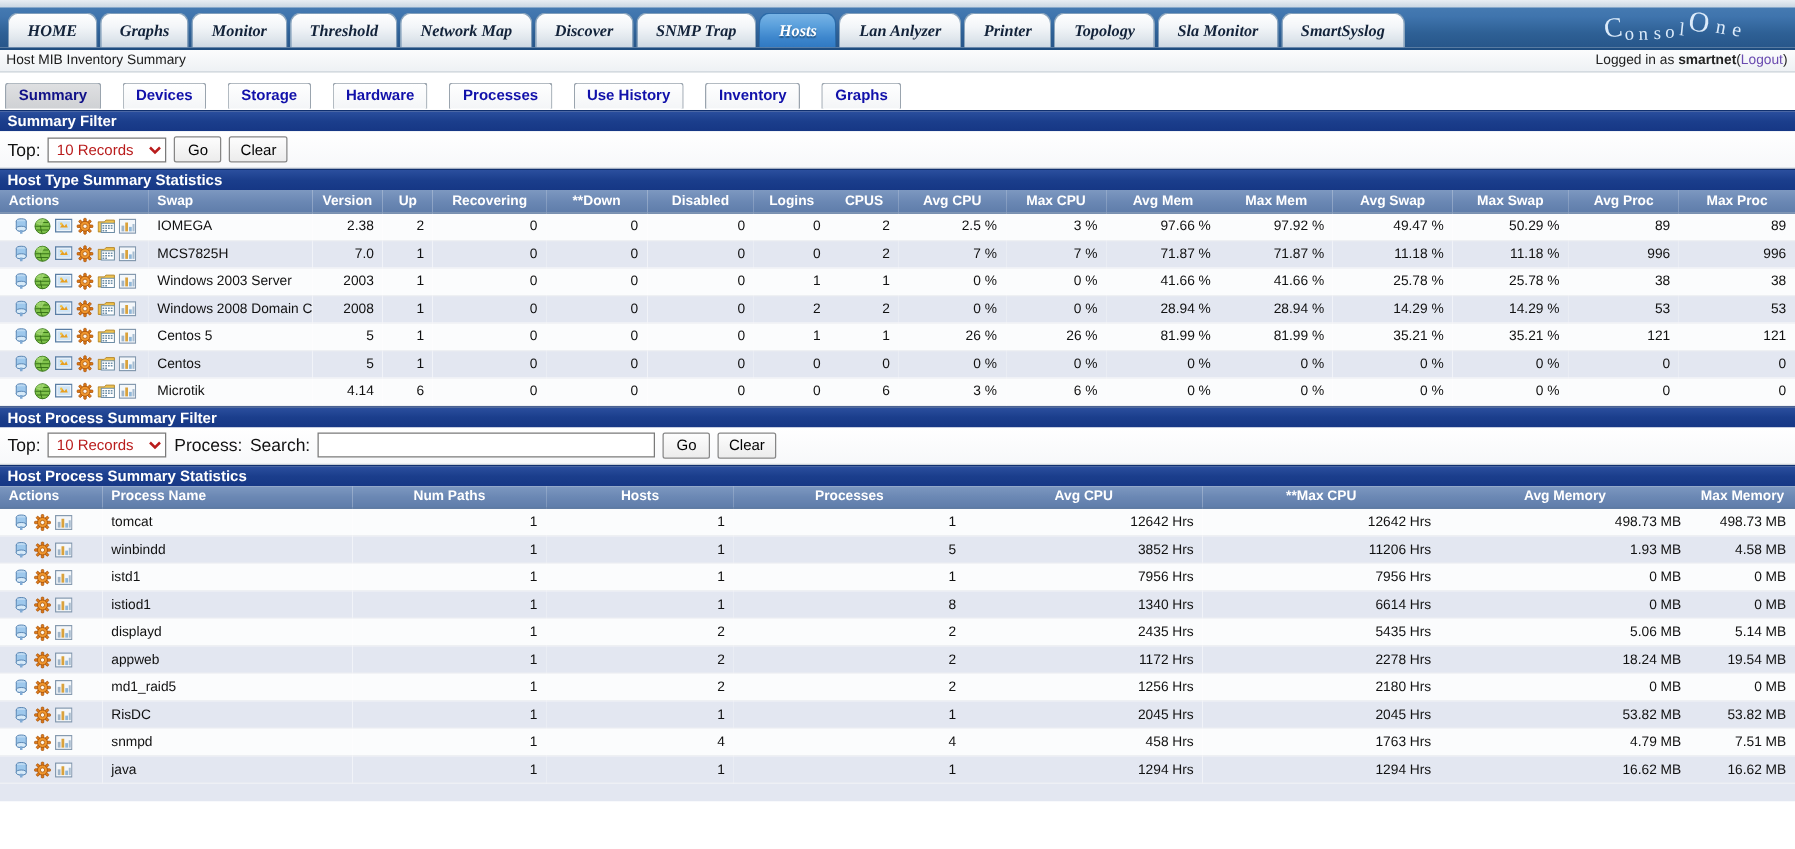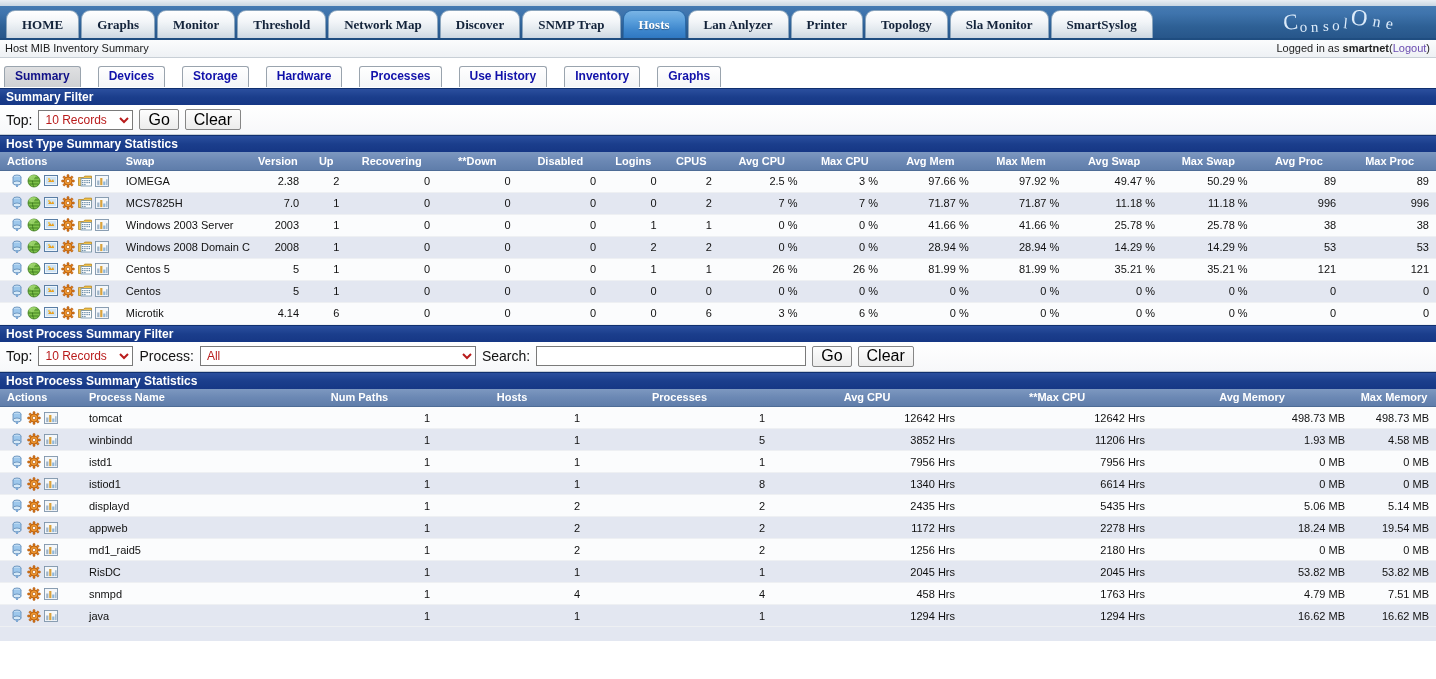--- a/index.html
+++ b/index.html
@@ -45,20 +45,21 @@
     font-size: 13px;
     font-weight: bold;
     color: #13233a;
     text-align: center;
     background: linear-gradient(to bottom, #ffffff 0%, #f2f5f8 40%, #dfe6ec 75%, #ccd7e2 100%);
     border: 1px solid #8ba5bd;
     border-bottom: none;
     border-radius: 9px 9px 0 0;
     cursor: pointer;
     user-select: none;
+    font-style: italic;
   }
   .nav-tab.active {
     color: #ffffff;
     background: linear-gradient(to bottom, #79b4e5 0%, #5ba0dc 35%, #3e87cd 70%, #2f78c2 100%);
     border-color: #2a6aa8;
     text-shadow: 0 1px 1px rgba(0,0,0,.35);
   }
   .logo {
     position: absolute;
     right: 6px; top: 2px;
@@ -158,21 +159,21 @@
   input.ui-text {
     font-family: "Liberation Sans", sans-serif;
     font-size: 12px;
     height: 20px;
     border: 1px solid #7a7a7a;
     background: #ffffff;
     padding: 0 3px;
   }
   button.ui-btn {
     font-family: "Liberation Sans", sans-serif;
-    font-size: 16px;
+    font-size: 12px;
     height: 21px;
     min-width: 38px;
     padding: 0 8px;
     background: linear-gradient(to bottom,#fdfdfd,#ececec);
     border: 1px solid #868686;
     border-radius: 2px;
     color: #000;
     cursor: pointer;
   }
 
@@ -906,21 +907,20 @@
         </tr>
       </tbody>
   </table>
 </div>
 
 <div class="section-bar">Host Process Summary Filter</div>
 <div class="filter-row">
   <span class="filter-label">Top:</span>
   <select class="ui-select" id="process-top-select"><option value="10 Records">10 Records</option><option value="25 Records">25 Records</option><option value="50 Records">50 Records</option><option value="100 Records">100 Records</option><option value="All Records">All Records</option></select>
   <span class="filter-label">Process:</span>
-  <select class="ui-select" id="process-name-select" style="width:276px"><option value="All">All</option></select>
   <span class="filter-label">Search:</span>
   <input class="ui-text" style="width: 270px;" id="process-search-input" placeholder="">
   <button class="ui-btn">Go</button>
   <button class="ui-btn">Clear</button>
 </div>
 
 <div class="section-bar">Host Process Summary Statistics</div>
 <div class="tbl-wrap">
   <table class="grid">
     <colgroup>

